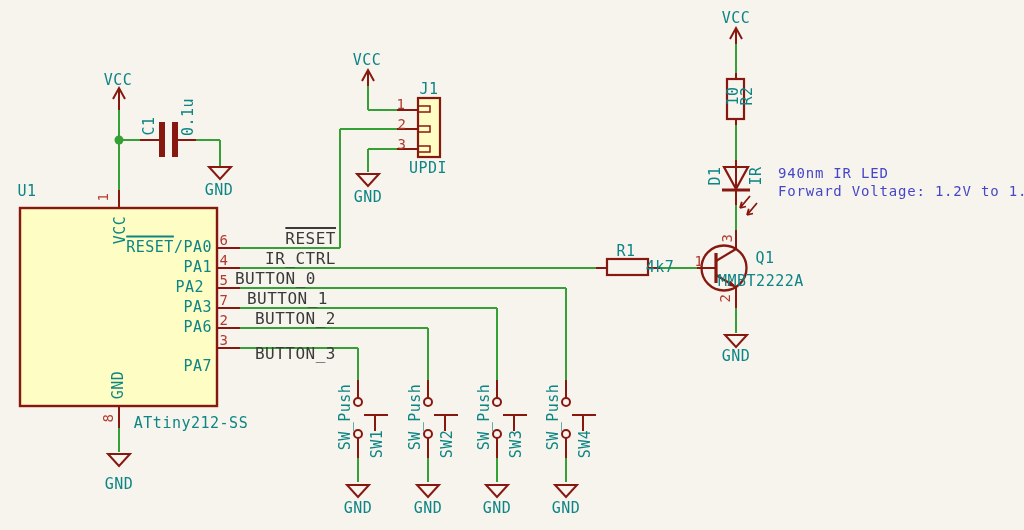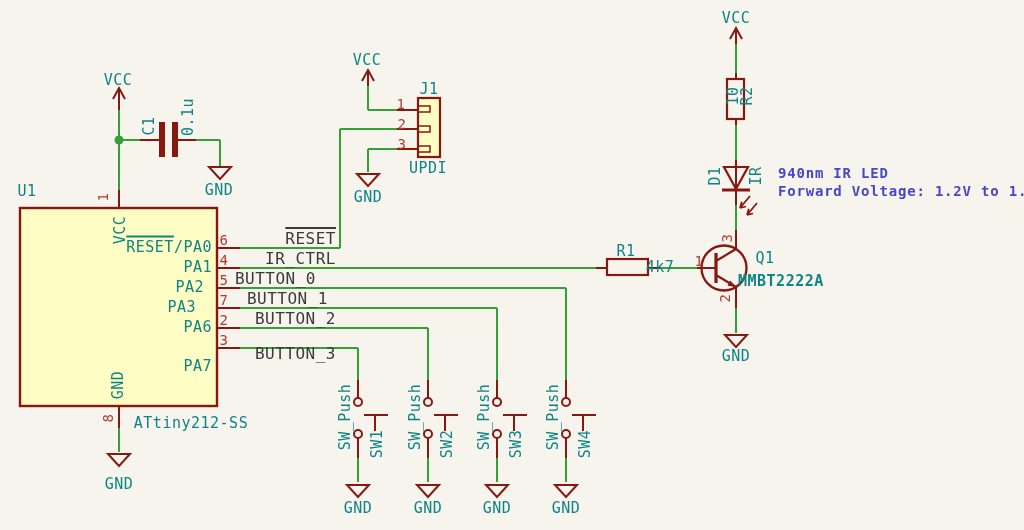--- a/index.html
+++ b/index.html
@@ -8,21 +8,21 @@
     width:1024px;height:530px;
     background:#f6f4ed;
     overflow:hidden;
     font-family:"DejaVu Sans Mono",monospace;
   }
   #schematic-svg{position:absolute;left:0;top:0;}
   .lbl{position:absolute;white-space:nowrap;letter-spacing:.5px;line-height:1;}
   .c{transform:translate(-50%,-50%);}
   .rot{transform:translate(-50%,-50%) rotate(-90deg);}
   .re{transform:translate(-100%,-50%);}
-  .le{transform:translate(0,-50%);font-weight:bold;}
+  .le{transform:translate(0,-50%);}
   .teal{color:#0e8585;font-size:15px;}
   .pnum{color:#b23a2e;font-size:14px;}
   .net{color:#3a3a3a;font-size:16px;}
   .note{color:#4646c8;font-size:14px;letter-spacing:.8px;}
   .ov{text-decoration:overline;text-decoration-thickness:1.5px;}
 </style>
 </head>
 <body>
 
 <div id="canvas">
@@ -135,21 +135,21 @@
     </g>
   </svg>
 
   <span class="lbl c teal" style="left:27px;top:191px">U1</span>
   <span class="lbl c teal" style="left:191px;top:423px">ATtiny212-SS</span>
   <span class="lbl rot teal" style="left:120px;top:230px">VCC</span>
   <span class="lbl rot teal" style="left:118px;top:385px">GND</span>
   <span class="lbl re teal" style="left:212px;top:247px"><span class="ov">RESET</span><span>/PA0</span></span>
   <span class="lbl re teal" style="left:212px;top:267px">PA1</span>
   <span class="lbl re teal" style="left:204px;top:287px">PA2</span>
-  <span class="lbl re teal" style="left:196px;top:307px">PA3</span>
+  <span class="lbl re teal" style="left:212px;top:307px">PA3</span>
   <span class="lbl re teal" style="left:212px;top:327px">PA6</span>
   <span class="lbl re teal" style="left:212px;top:366px">PA7</span>
   <span class="lbl rot pnum" style="left:103px;top:197px">1</span>
   <span class="lbl rot pnum" style="left:108px;top:418px">8</span>
   <span class="lbl c pnum" style="left:224px;top:240px">6</span>
   <span class="lbl c pnum" style="left:224px;top:260px">4</span>
   <span class="lbl c pnum" style="left:224px;top:280px">5</span>
   <span class="lbl c pnum" style="left:224px;top:300px">7</span>
   <span class="lbl c pnum" style="left:224px;top:320px">2</span>
   <span class="lbl c pnum" style="left:224px;top:340px">3</span>
@@ -165,21 +165,21 @@
 
   <span class="lbl c teal" style="left:626px;top:251px">R1</span>
   <span class="lbl c teal" style="left:660px;top:267px">4k7</span>
   <span class="lbl rot teal" style="left:733px;top:96px">10</span>
   <span class="lbl rot teal" style="left:747px;top:96px">R2</span>
 
   <span class="lbl rot teal" style="left:715px;top:176px">D1</span>
   <span class="lbl rot teal" style="left:756px;top:176px">IR</span>
 
   <span class="lbl c teal" style="left:765px;top:258px">Q1</span>
-  <span class="lbl le teal" style="left:738px;top:281px">MMBT2222A</span>
+  <span class="lbl le teal" style="left:718px;top:281px">MMBT2222A</span>
   <span class="lbl c pnum" style="left:699px;top:261px">1</span>
   <span class="lbl rot pnum" style="left:727px;top:238px">3</span>
   <span class="lbl rot pnum" style="left:725px;top:298px">2</span>
 
   <span class="lbl rot teal" style="left:345px;top:417px">SW_Push</span>
   <span class="lbl rot teal" style="left:415px;top:417px">SW_Push</span>
   <span class="lbl rot teal" style="left:484px;top:417px">SW_Push</span>
   <span class="lbl rot teal" style="left:553px;top:417px">SW_Push</span>
   <span class="lbl rot teal" style="left:377px;top:444px">SW1</span>
   <span class="lbl rot teal" style="left:447px;top:444px">SW2</span>

